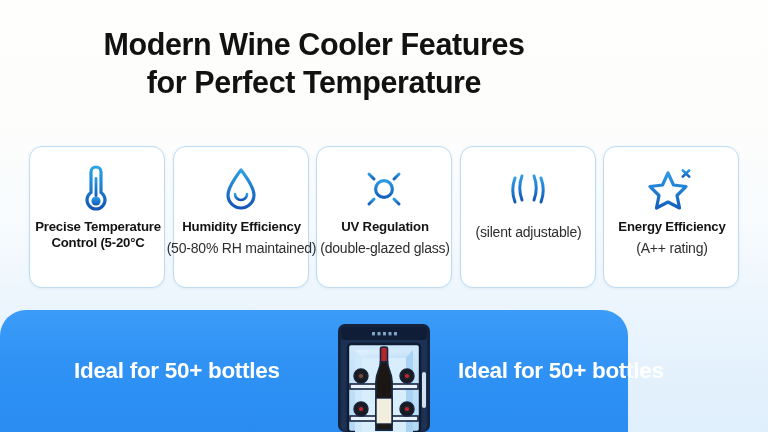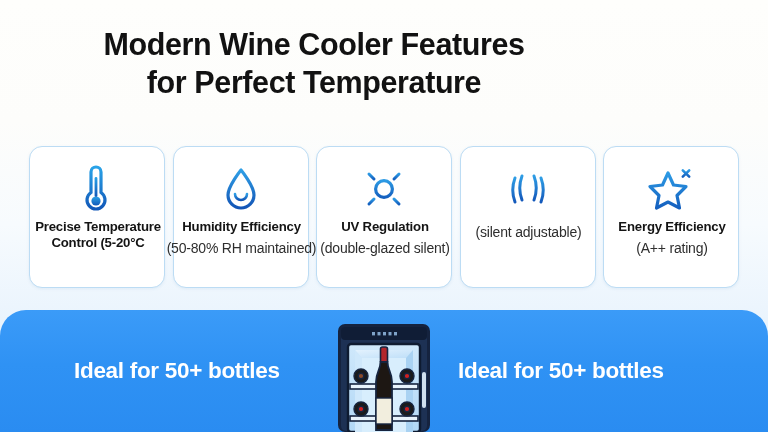--- a/index.html
+++ b/index.html
@@ -99,21 +99,21 @@
     line-height: 15px;
     letter-spacing: -0.2px;
     margin-top: 6px;
   }
 
   
   .banner {
     position: absolute;
     left: 0;
     top: 310px;
-    width: 768px;
+    width: 628px;
     height: 122px;
     background: linear-gradient(180deg, #3b9bf8 0%, #2f92f4 45%, #2a8cf1 100%);
     border-top-left-radius: 26px;
     border-top-right-radius: 26px;
   }
   .banner-text {
     position: absolute;
     top: 50%;
     transform: translateY(-50%);
     font-size: 22.5px;
@@ -207,21 +207,21 @@
             <line x1="39" y1="25" x2="46" y2="25"></line>
             <line x1="10" y1="10" x2="15" y2="15"></line>
             <line x1="35" y1="35" x2="40" y2="40"></line>
             <line x1="40" y1="10" x2="35" y2="15"></line>
             <line x1="15" y1="35" x2="10" y2="40"></line>
           </g>
         </svg>
       </div>
       <div class="card-text">
         <div class="card-title">UV Regulation</div>
-        <div class="card-sub">(double-glazed silent)</div>
+        <div class="card-sub">(double-glazed glass)</div>
       </div>
     </div>
 
     <div class="feature-card">
       <div class="card-icon">
         <svg width="48" height="50" viewBox="0 0 48 50">
           <defs>
             <linearGradient id="gVib" x1="0" y1="0" x2="0" y2="1">
               <stop offset="0%" stop-color="#2e9de5"></stop>
               <stop offset="100%" stop-color="#1459bb"></stop>

